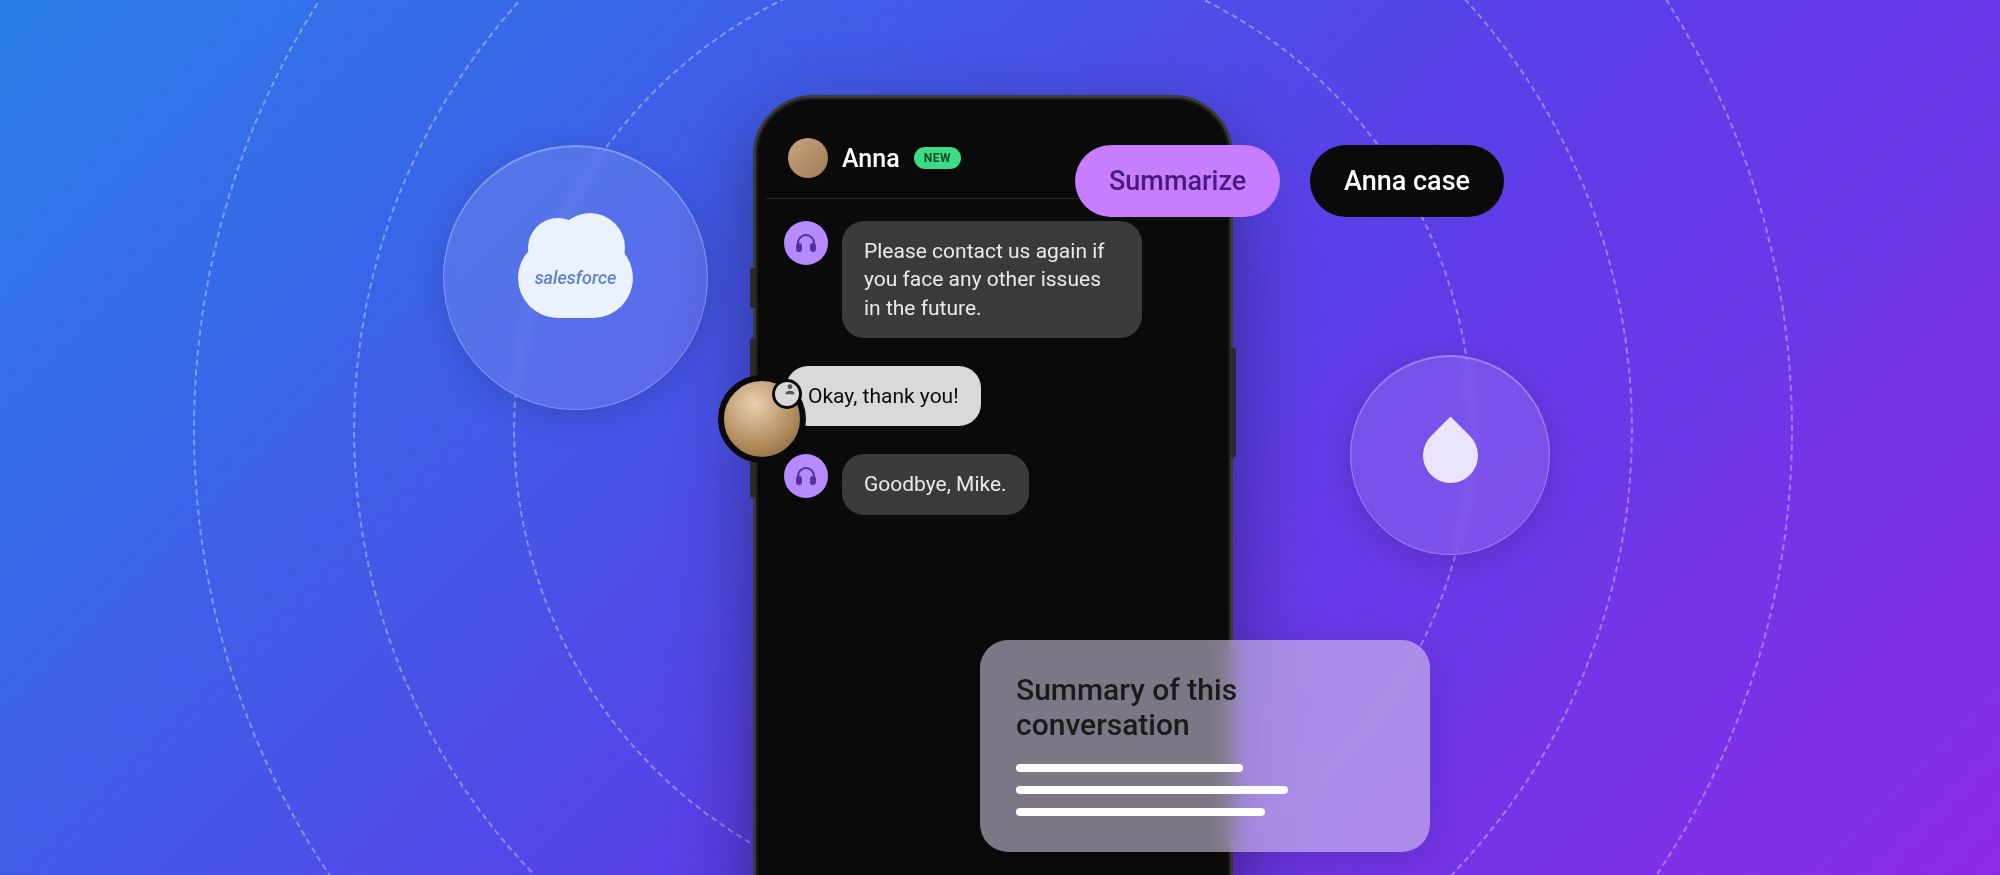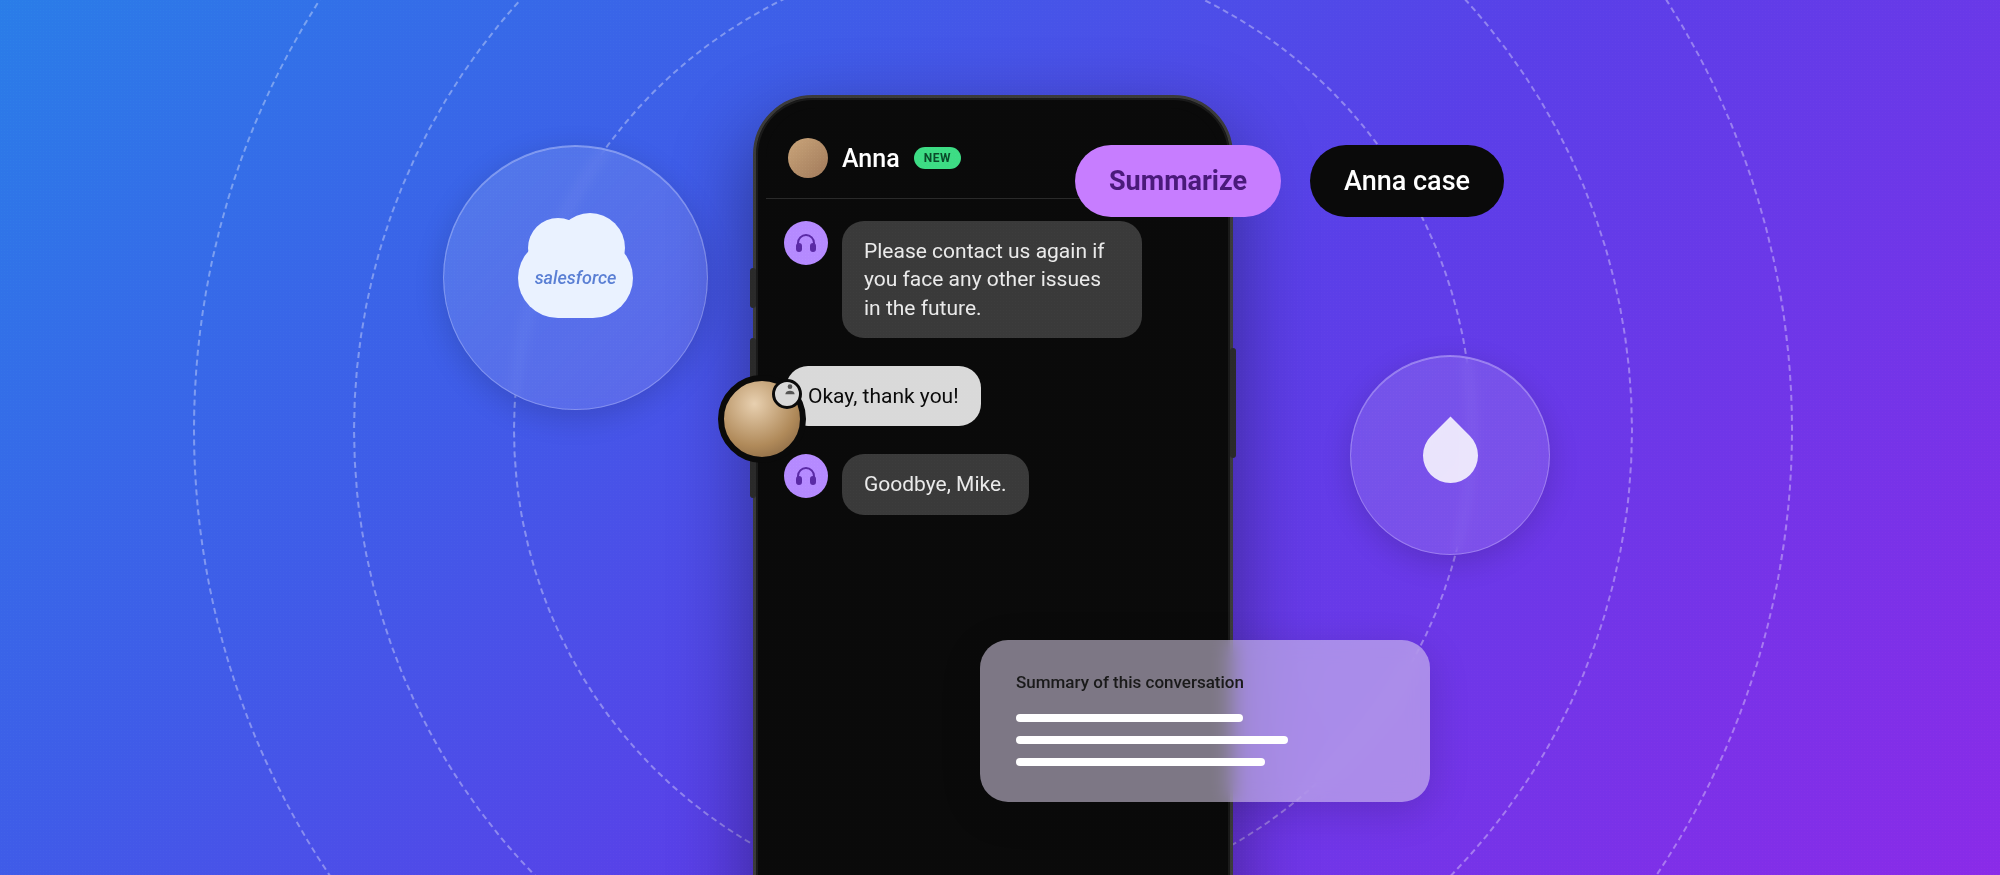--- a/index.html
+++ b/index.html
@@ -225,21 +225,20 @@
     font-weight: 500;
     padding: 0 34px;
     cursor: pointer;
     z-index: 60;
   }
   .pill-summarize {
     left: 1075px;
     top: 145px;
     background: #c77dff;
     color: #4a1a7a;
-    font-weight: bold;
   }
   .pill-close {
     left: 1310px;
     top: 145px;
     background: #0a0a0a;
     color: #fff;
   }
 
   
   .summary-card {
@@ -249,21 +248,21 @@
     width: 450px;
     background: rgba(220,210,235,0.55);
     backdrop-filter: blur(10px);
     border-radius: 28px;
     padding: 32px 36px 36px 36px;
     z-index: 55;
     box-shadow: 0 10px 40px rgba(0,0,0,0.15);
   }
   .summary-card h3 {
     color: #1a1a1a;
-    font-size: 17px;
+    font-size: 30px;
     font-weight: 500;
     margin-bottom: 22px;
   }
   .skel {
     height: 8px;
     background: #fff;
     border-radius: 4px;
     margin-bottom: 14px;
   }
   .skel:nth-of-type(1){ width: 60%; }

